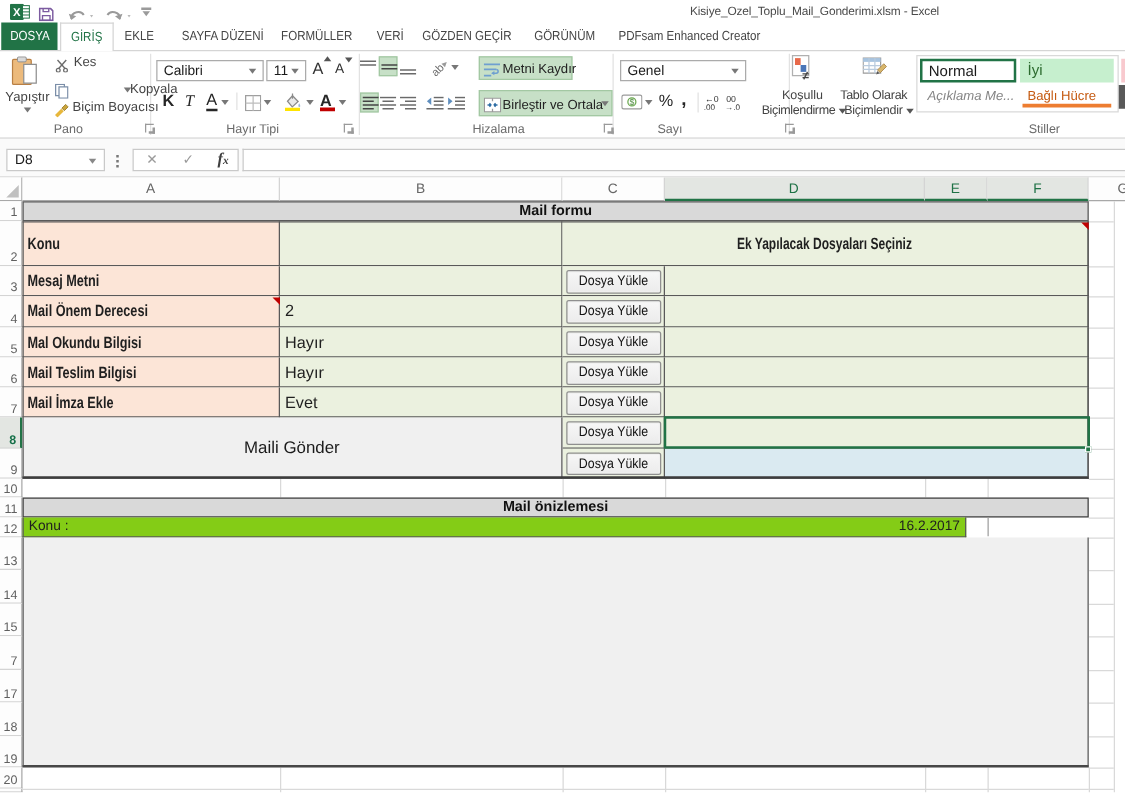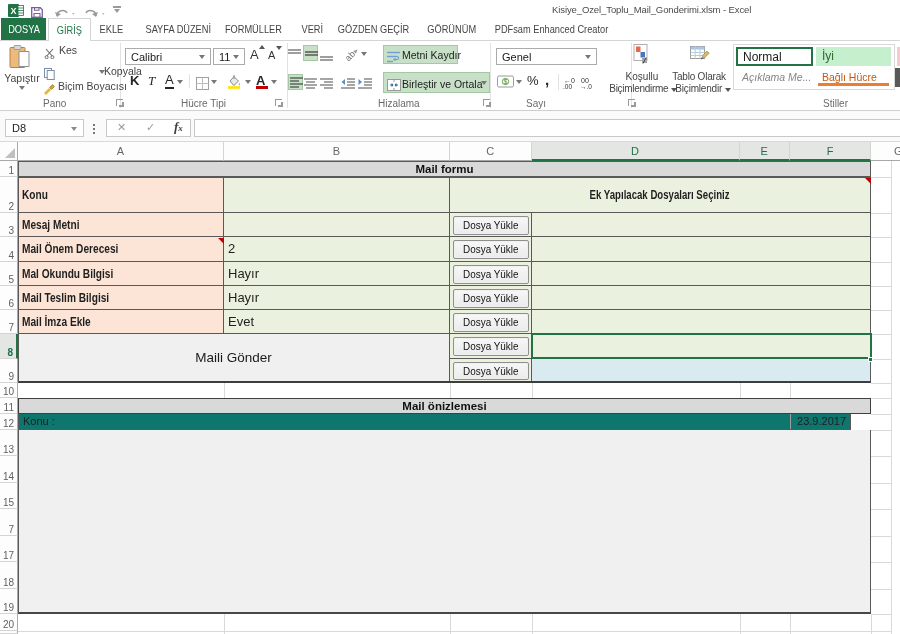--- a/index.html
+++ b/index.html
@@ -132,21 +132,21 @@
 <div class="abs" id="bucketico" style="left:227px;top:74px;width:14px;height:14px;"><svg width="15" height="15" viewBox="0 0 15 15">
         <path d="M3 7 L7 2.6 L11.5 7.2 L6.8 11.5 Z" fill="#e9e9e9" stroke="#8a8a8a" stroke-width="1"></path>
         <path d="M7 0.8 L7 5" stroke="#8a8a8a" stroke-width="1"></path>
         <path d="M12.3 8.5 c1.2 1.8 1.2 3 0.2 3 c-1 0 -1.2 -1.2 -0.2 -3 Z" fill="#9db7d9"></path>
         <rect x="1" y="12.2" width="12" height="2.6" fill="#ffe400"></rect>
       </svg></div>
 <div class="abs caret" style="left:245px;top:80px;"></div>
 <div class="abs" style="left:256px;top:73px;font-size:13px;font-weight:bold;color:#262626;">A</div>
 <div class="abs" style="left:256px;top:86px;width:12px;height:3px;background:#c00000;"></div>
 <div class="abs caret" style="left:271px;top:80px;"></div>
-<div class="lbl" style="left:181px;top:98px;">Hücre Tipi</div>
+<div class="lbl" style="left:181px;top:98px;">Hayır Tipi</div>
 <div class="launch" style="left:275px;top:99px;"></div>
 
 <div class="abs" id="va1" style="left:288px;top:47px;"><svg width="13" height="12" viewBox="0 0 13 12">
         <g stroke="#6a6a6a" stroke-width="1.3">
           <line x1="0" y1="1" x2="13" y2="1"></line>
           <line x1="0" y1="4" x2="13" y2="4"></line>
         </g>
       </svg></div>
 <div class="abs" id="va2" style="left:303px;top:45px;">
       <div style="width:15px;height:16px;background:#c7e0c7;border:1px solid #a3c8a3;"><svg width="13" height="14" viewBox="0 0 13 14" style="margin:0 0 0 1px;">
@@ -419,19 +419,19 @@
 <div class="btn" style="top:264.5px;height:19.0px;line-height:17.0px;"><span class="sxb">Dosya Yükle</span></div>
 <div class="btn" style="top:289px;height:18.5px;line-height:16.5px;"><span class="sxb">Dosya Yükle</span></div>
 <div class="btn" style="top:313px;height:18.5px;line-height:16.5px;"><span class="sxb">Dosya Yükle</span></div>
 <div class="btn" style="top:337px;height:19.0px;line-height:17.0px;"><span class="sxb">Dosya Yükle</span></div>
 <div class="btn" style="top:361.5px;height:18.5px;line-height:16.5px;"><span class="sxb">Dosya Yükle</span></div>
 <div class="ctri" style="left:218px;top:238px;"></div>
 <div class="ctri" style="left:864.5px;top:178px;"></div>
 </div>
 
 <div class="abs" style="left:18px;top:398px;width:853px;height:16px;background:#d9d9d9;border:1px solid #404040;font-weight:bold;font-size:11.5px;color:#111;text-align:center;line-height:15px;">Mail önizlemesi</div>
-<div class="abs" style="left:18px;top:414px;width:833px;height:15.5px;background:#0f766e;border:1px solid #595959;border-top:none;">
+<div class="abs" style="left:18px;top:414px;width:755px;height:15.5px;background:#84cc16;border:1px solid #595959;border-top:none;">
   <span style="position:absolute;left:4px;top:1px;font-size:11px;color:#1f1f1f;">Konu :</span>
   <span style="position:absolute;left:771px;top:0;width:80px;height:100%;border-left:1px solid #9f9f9f;"></span>
-  <span style="position:absolute;right:4px;top:1px;font-size:11px;color:#1f1f1f;">23.9.2017</span>
+  <span style="position:absolute;right:4px;top:1px;font-size:11px;color:#1f1f1f;">16.2.2017</span>
 </div>
 <div class="abs" style="left:18px;top:429.5px;width:853px;height:184.5px;background:#f0f0f0;border:1px solid #595959;border-top:none;border-bottom:2px solid #474747;"></div>
 
 </div>
 </body></html>

